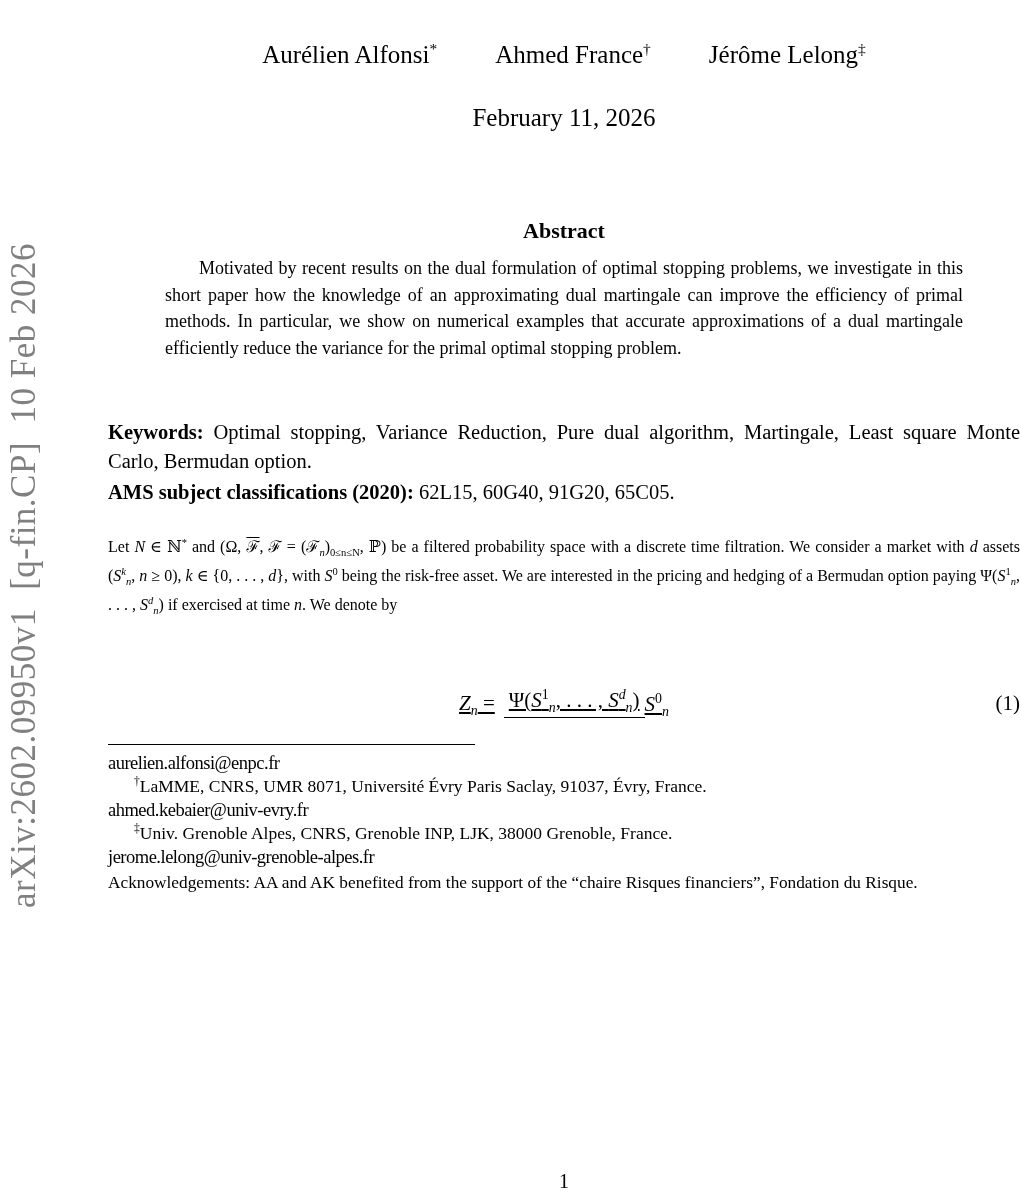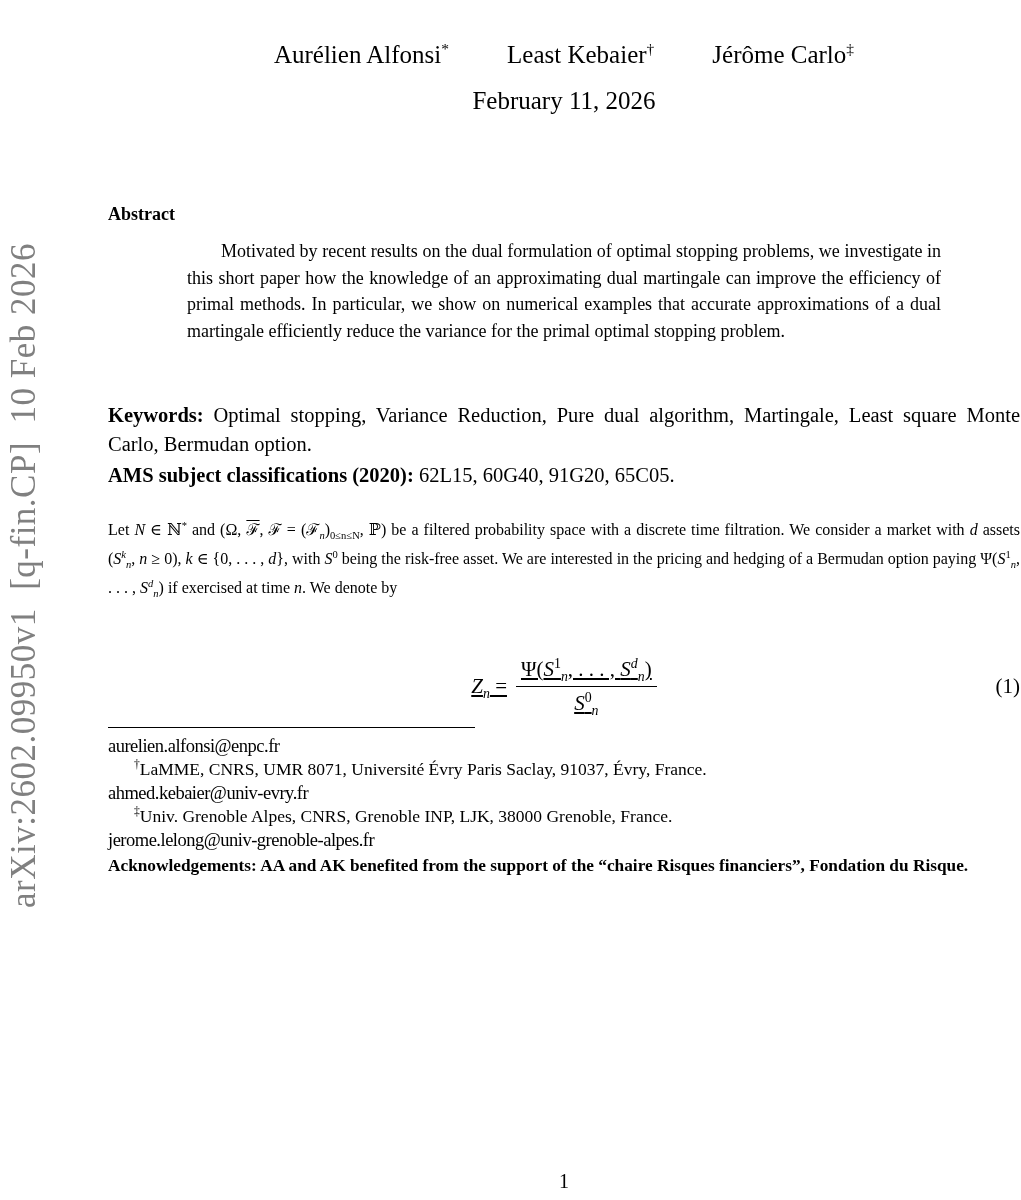--- a/index.html
+++ b/index.html
@@ -17,64 +17,64 @@
   .content{position:absolute;left:108px;top:0;width:912px;}
   .title{
     margin:0;padding-top:2px;font-size:37px;line-height:47px;
     font-weight:normal;text-align:center;
   }
   .authors{
     margin-top:32px;display:flex;justify-content:center;gap:58px;
     font-size:25px;line-height:33px;text-align:left;
   }
   .a-sup{vertical-align:super;font-size:62%;}
-  .date{margin-top:14px;font-size:25px;line-height:32px;text-align:center;}
-  .abs-head{margin-top:86px;font-size:18px;line-height:22px;font-weight:bold;text-align:left;}
+  .date{margin-top:31px;font-size:25px;line-height:32px;text-align:center;}
+  .abs-head{margin-top:86px;font-size:22px;line-height:22px;font-weight:bold;text-align:center;}
   .abs-body{
-    margin:13px 79px 0;min-height:133px;font-size:18px;line-height:26.5px;
+    margin:13px 57px 0;min-height:133px;font-size:18px;line-height:26.5px;
     text-align:justify;text-indent:34px;
   }
   .kw{margin:30px 0 0;font-size:20.5px;line-height:29px;text-align:justify;}
   .ams{margin:2px 0 0;}
   .sec{margin:44px 0 0;font-size:29px;line-height:36px;font-weight:bold;}
   .sec-num{margin-right:37px;}
   .body-par{margin:25px 0 0;min-height:116px;font-size:16px;line-height:29px;text-align:justify;}
   .i{font-style:italic;}
   .sup{vertical-align:super;font-size:66%;line-height:0;}
   .sub{vertical-align:sub;font-size:66%;line-height:0;}
   .isup{vertical-align:super;font-size:66%;line-height:0;font-style:italic;}
   .isub{vertical-align:sub;font-size:66%;line-height:0;font-style:italic;}
   .ol{text-decoration:overline;}
   .eq-row{position:relative;margin-top:20px;display:flex;justify-content:center;align-items:center;font-size:21px;min-height:70px;text-decoration:underline;}
-  .frac{display:inline-flex;flex-direction:column;text-align:center;margin-left:9px;}
+  .frac{display:inline-flex;flex-direction:row;text-align:center;margin-left:9px;}
   .frac .num{padding:0 5px 4px;border-bottom:1.4px solid #000;}
   .frac .den{padding-top:4px;}
   .eq-num{position:absolute;right:0;top:50%;transform:translateY(-50%);}
   .fn-rule{margin-top:6px;width:367px;height:0;border-top:1.6px solid #000;}
   .footnotes{margin-top:7px;}
   .fn-text{margin:0;font-size:17.5px;line-height:23px;text-align:justify;text-indent:26px;}
   .fn-marker{vertical-align:super;font-size:66%;line-height:0;}
   .fn-email{margin:1px 0 0;font-family:Liberation Serif, serif;font-size:18.5px;line-height:23px;letter-spacing:-0.5px;}
-  .ack{margin:2px 0 16px;font-size:17.3px;line-height:23px;white-space:nowrap;font-weight:bold;}
+  .ack{margin:2px 0 16px;font-size:17.3px;line-height:23px;white-space:nowrap;}
   .pageno{position:absolute;left:108px;top:1170px;width:912px;text-align:center;font-size:20px;}
 </style>
 </head>
 <body>
 
 <div class="page">
 
   <div class="watermark">arXiv:2602.09950v1  [q-fin.CP]  10 Feb 2026</div>
 
   <div class="content">
 
 
     <div class="authors">
       <span class="author"><span>Aurélien Alfonsi</span><span class="a-sup">*</span></span>
-      <span class="author"><span>Least Kebaier</span><span class="a-sup">†</span></span>
-      <span class="author"><span>Jérôme Carlo</span><span class="a-sup">‡</span></span>
+      <span class="author"><span>Ahmed France</span><span class="a-sup">†</span></span>
+      <span class="author"><span>Jérôme Lelong</span><span class="a-sup">‡</span></span>
     </div>
 
     <div class="date">February 11, 2026</div>
 
     <div class="abs-head">Abstract</div>
     <p class="abs-body">Motivated by recent results on the dual formulation of optimal stopping problems, we investigate in this short paper how the knowledge of an approximating dual martingale can improve the efficiency of primal methods. In particular, we show on numerical examples that accurate approximations of a dual martingale efficiently reduce the variance for the primal optimal stopping problem.</p>
 
     <p class="kw"><b>Keywords:</b> <span>Optimal stopping, Variance Reduction, Pure dual algorithm, Martingale, Least square Monte Carlo, Bermudan option.</span></p>
     <p class="kw ams"><b>AMS subject classifications (2020):</b> <span>62L15, 60G40, 91G20, 65C05.</span></p>
 

